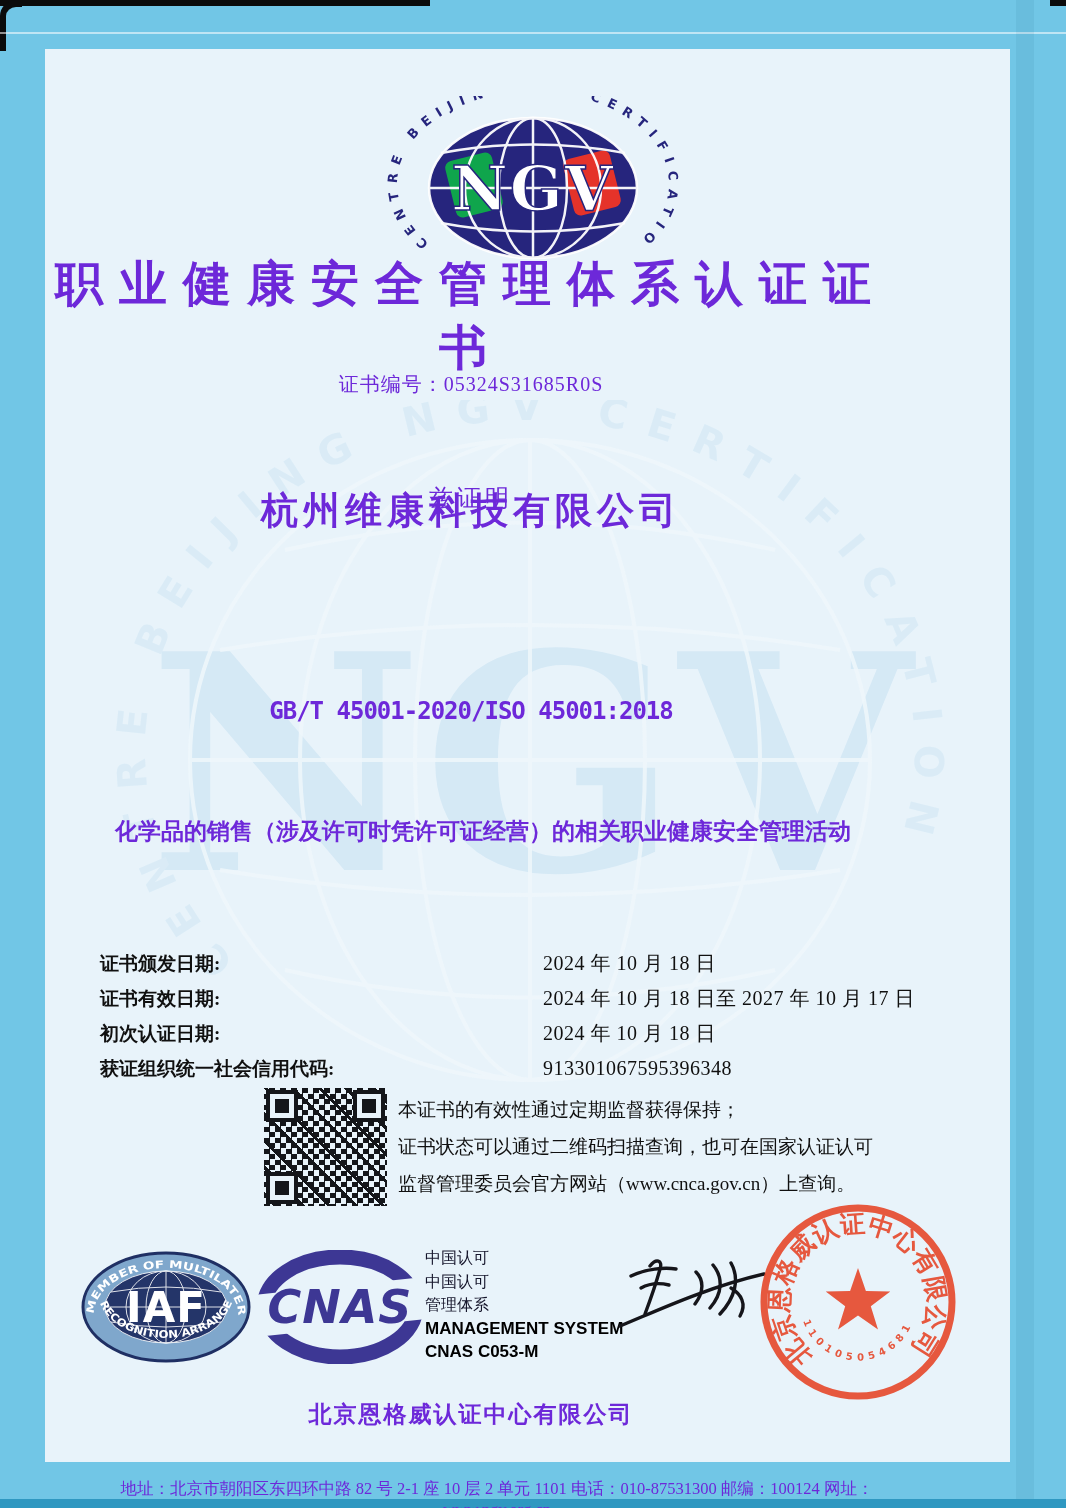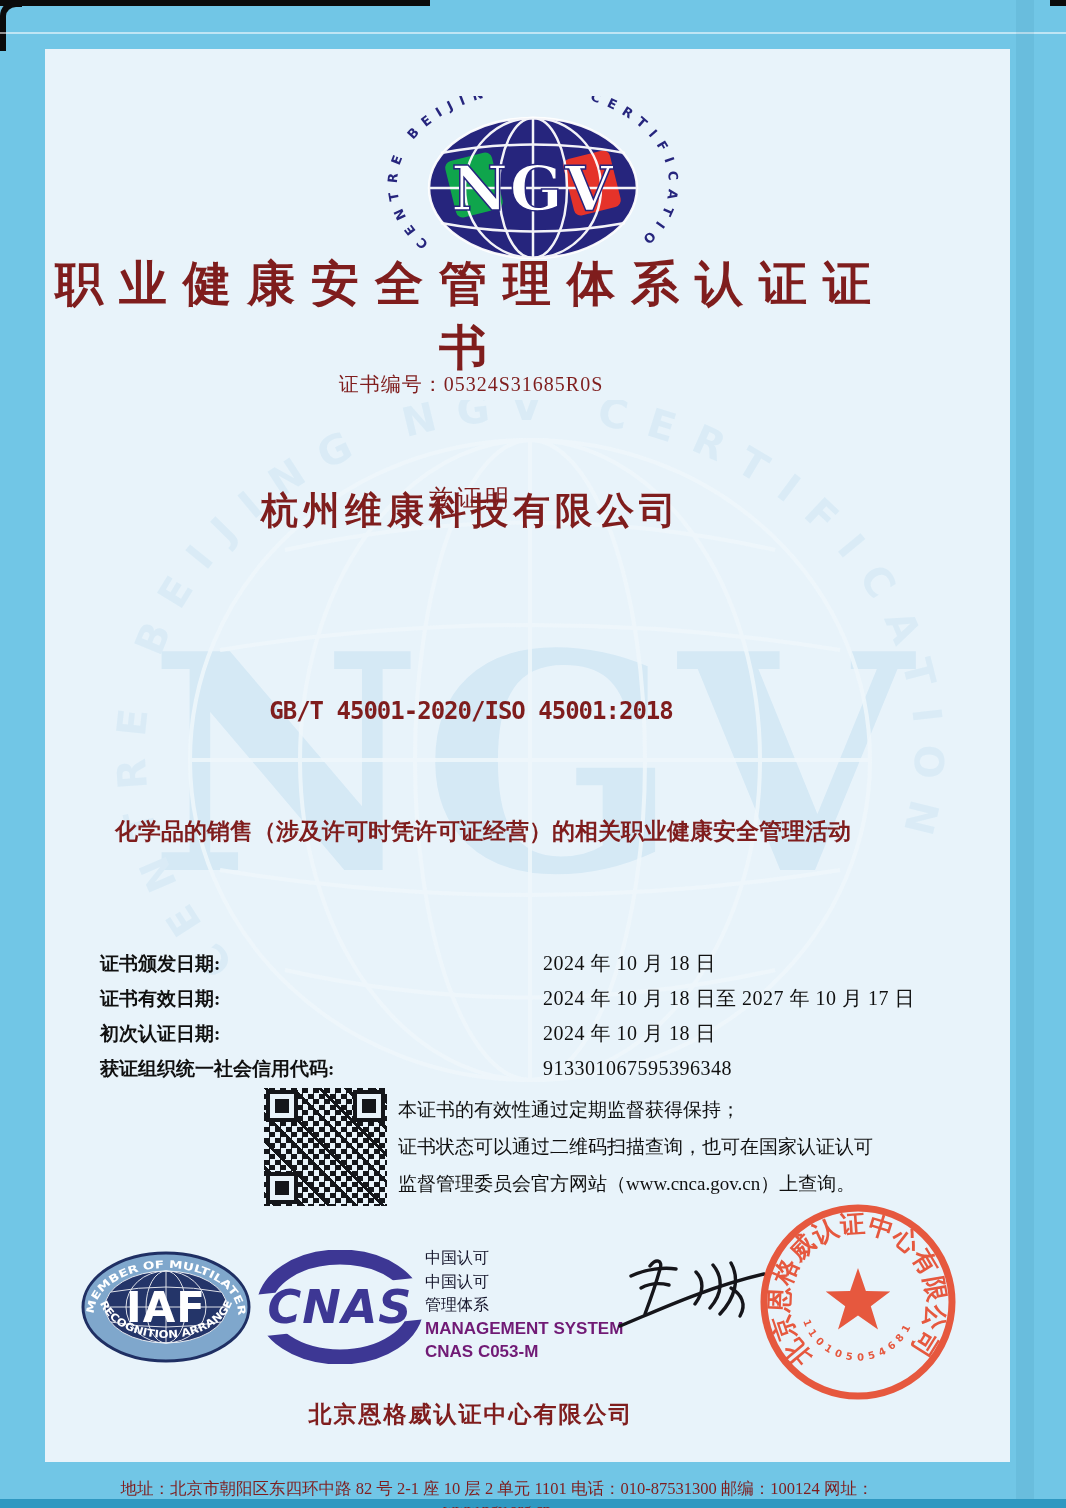--- a/index.html
+++ b/index.html
@@ -11,21 +11,21 @@
   .scan-top-right{right:0;top:0;width:16px;height:6px;background:#0b0b0b;}
   .scan-curl{left:0;top:0;width:16px;height:44px;border-left:6px solid #0b0b0b;border-top:7px solid #0b0b0b;border-top-left-radius:16px;}
   .scan-line{left:0;top:32px;width:1066px;height:2px;background:rgba(255,255,255,.55);}
   .scan-bottom{left:0;top:1499px;width:1066px;height:9px;background:#2f98c1;}
   .scan-right-shade{left:1016px;top:0;width:18px;height:1508px;background:rgba(0,70,110,.07);}
   
   .panel{left:45px;top:49px;width:965px;height:1413px;background:#e8f3fa;}
   
   .watermark{left:110px;top:400px;width:840px;height:720px;opacity:.55;pointer-events:none;}
   
-  .center{left:45px;width:852px;text-align:center;color:#7f1d1d;}
+  .center{left:45px;width:852px;text-align:center;color:#6d28d9;}
   .title{top:252px;font-size:48px;font-weight:bold;letter-spacing:16px;}
   .certno{top:371px;font-size:20px;letter-spacing:1px;}
   .certify{top:437px;font-size:24px;font-weight:normal;letter-spacing:4px;margin-top:45px;}
   .company{top:486px;font-size:37px;font-weight:bold;letter-spacing:5px;}
   .regaddr{top:557px;font-size:19.5px;}
   .stdhead{top:654px;font-size:23px;font-weight:bold;letter-spacing:1px;}
   .stdcode{top:697px;font-size:24px;font-weight:bold;font-family:"DejaVu Sans Mono",monospace;letter-spacing:-1px;}
   .scopehead{top:748px;font-size:22px;font-weight:bold;}
   .scope{top:816px;font-size:23px;font-weight:bold;padding-left:12px;}
   .date-row{left:100px;width:820px;display:flex;align-items:baseline;}
@@ -38,21 +38,21 @@
         repeating-linear-gradient(45deg, transparent 0 7px, #14161a 7px 10px, transparent 10px 19px),
         repeating-conic-gradient(#14161a 0% 25%, rgba(0,0,0,0) 0% 50%);
       background-size:100% 100%,11px 11px;}
   .qr .finder{position:absolute;width:24px;height:24px;border:4px solid #14161a;background:#e8f3fa;}
   .qr .finder::after{content:"";position:absolute;left:5px;top:5px;width:14px;height:14px;background:#14161a;}
   .f-tl{left:2px;top:2px;}.f-tr{right:2px;top:2px;}.f-bl{left:2px;bottom:2px;}
   .qr-note{left:398px;top:1091px;width:500px;font-size:19px;color:#101010;}
   .qr-note div{line-height:37px;white-space:nowrap;}
   
   .accr-text{left:425px;top:1246px;color:#14142a;font-size:16px;line-height:23.5px;}
-  .accr-text .en{font-family:"Liberation Sans",sans-serif;font-weight:bold;font-size:17px;color:#701a75;}
+  .accr-text .en{font-family:"Liberation Sans",sans-serif;font-weight:bold;font-size:17px;color:#000000;}
   .issuer{top:1399px;font-size:23px;font-weight:bold;letter-spacing:2px;}
   .footer-line{top:1478px;font-size:16.5px;font-weight:normal;letter-spacing:0;margin-left:26px;}
   svg text{font-family:"DejaVu Sans",sans-serif;}
   .serifsvg{font-family:"DejaVu Serif",serif;}
 </style>
 </head>
 <body>
 
 <div class="page">
 

